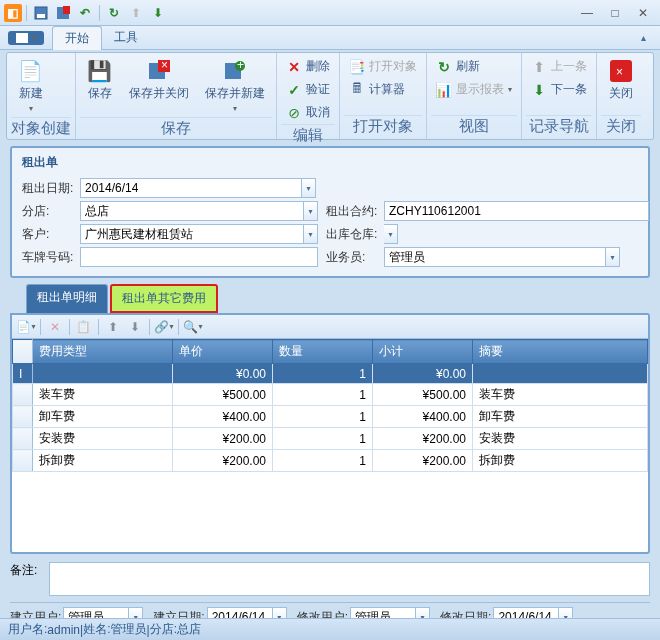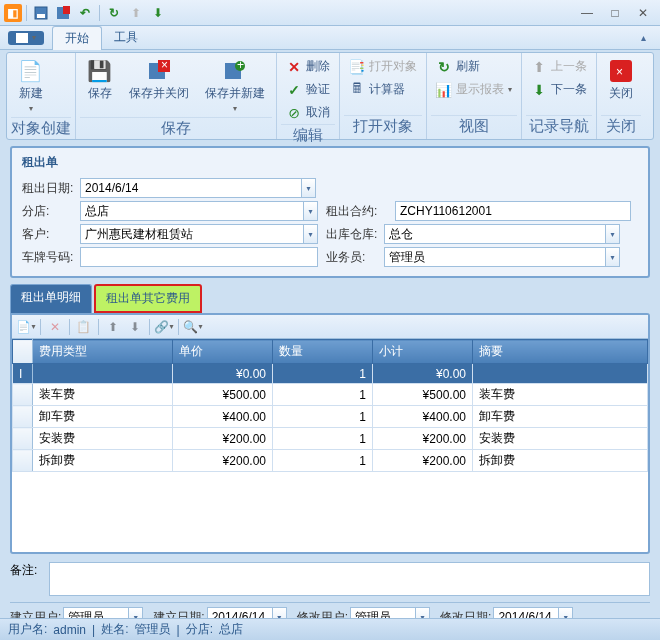--- a/index.html
+++ b/index.html
@@ -27,40 +27,40 @@
 .ico-lg{width:24px;height:24px;font-size:20px}
 .chevd{font-size:8px;color:#666}
 .panel{margin:6px 10px;border:2px solid #7aa5d2;background:#edf3fb;border-radius:3px;padding:6px 10px}
 .panel-title{color:#2d5a8c;font-weight:bold;padding-bottom:4px}
 .form-row{display:flex;gap:8px;margin:3px 0}
 .field{display:flex;align-items:center}
 .field label{width:56px;text-align:left;color:#333;margin-right:2px}
 .field input{height:20px;border:1px solid #9fbfdd;padding:0 4px;background:#fff}
 .field.drop input{padding-right:4px}
 .drop-arr{width:14px;height:20px;border:1px solid #9fbfdd;border-left:none;background:linear-gradient(#fff,#e0ecf8);display:flex;align-items:center;justify-content:center;font-size:8px;color:#4a6e9c}
-.tabs{margin:6px 10px 0;display:flex}
+.tabs{margin:6px 26px 0;display:flex}
 .dtab{padding:4px 10px;background:#bef264;color:#2d5a8c;border:1px solid #7aa5d2;border-bottom:none;margin-right:2px;border-radius:3px 3px 0 0;cursor:pointer}
 .dtab.active{background:#3b6ea5;color:#fff}
 .dtab.highlight{border:2px solid #d92020}
 .gridwrap{margin:0 10px;border:2px solid #7aa5d2;background:#fff;border-radius:0 3px 3px 3px}
 .gridtb{height:24px;background:linear-gradient(#eaf2fb,#d6e6f7);border-bottom:1px solid #9fbfdd;display:flex;align-items:center;padding:0 4px;gap:2px}
 .gbtn{width:20px;height:18px;display:flex;align-items:center;justify-content:center;border:1px solid transparent}
 .gbtn.disabled{opacity:.4}
 .grid{width:100%;border-collapse:collapse}
 .grid th{background:linear-gradient(#6e9ed0,#4a7fb8);color:#fff;font-weight:normal;text-align:left;padding:3px 6px;border:1px solid #3a6da5;height:20px}
 .grid td{border:1px solid #cfdff0;padding:2px 6px;height:20px}
 .grid .numcol{text-align:right}
 .grid .selrow td{background:#3b6ea5;color:#fff}
 .grid .rowhdr{width:20px;background:linear-gradient(#f4f8fc,#e0ecf8);border-right:1px solid #9fbfdd}
 .gridspace{height:80px}
 .bottom{margin:8px 10px}
 .remark{display:flex;align-items:flex-start;gap:12px;margin-bottom:6px}
 .remark textarea{flex:1;height:34px;border:1px solid #9fbfdd;resize:none}
 .meta-row{display:flex;gap:10px;padding:4px 0;border-top:1px solid #9fbfdd}
-.statusbar{position:absolute;bottom:0;left:0;right:0;height:22px;background:linear-gradient(#d4e5f6,#bcd4ec);border-top:1px solid #9fbfdd;display:flex;align-items:center;padding:0 8px;color:#2d5a8c;gap:6px}
+.statusbar{position:absolute;bottom:0;left:0;right:0;height:22px;background:linear-gradient(#d4e5f6,#bcd4ec);border-top:1px solid #9fbfdd;display:flex;align-items:center;padding:0 8px;color:#2d5a8c;}
 svg{display:block}
 .expand-arr{margin-left:auto;padding:0 6px;color:#4a6e9c;font-size:10px}
 </style>
 </head>
 <body>
 
 <div class="titlebar">
   <div class="left">
     <div class="appicon">◧</div>
     <div class="sep"></div>
@@ -239,32 +239,31 @@
       </div>
   </div>
   <div class="form-row">
     <div class="field drop">
         <label>分店:</label>
         <input style="width: 224px;" value="总店">
         <div class="drop-arr">▾</div>
       </div>
     <div class="field">
         <label>租出合约:</label>
-        <input style="width: 236px; margin-left: 11px;" value="ZCHY110612001">
+        <input style="width: 265px;" value="ZCHY110612001">
       </div>
   </div>
   <div class="form-row">
     <div class="field drop">
         <label>客户:</label>
         <input style="width: 224px;" value="广州惠民建材租赁站">
         <div class="drop-arr">▾</div>
       </div>
     <div class="field drop">
         <label>出库仓库:</label>
-        <input style="width: 222px;" value="总仓">
         <div class="drop-arr">▾</div>
       </div>
   </div>
   <div class="form-row">
     <div class="field">
         <label>车牌号码:</label>
         <input style="width: 238px;" value="">
       </div>
     <div class="field drop">
         <label>业务员:</label>

